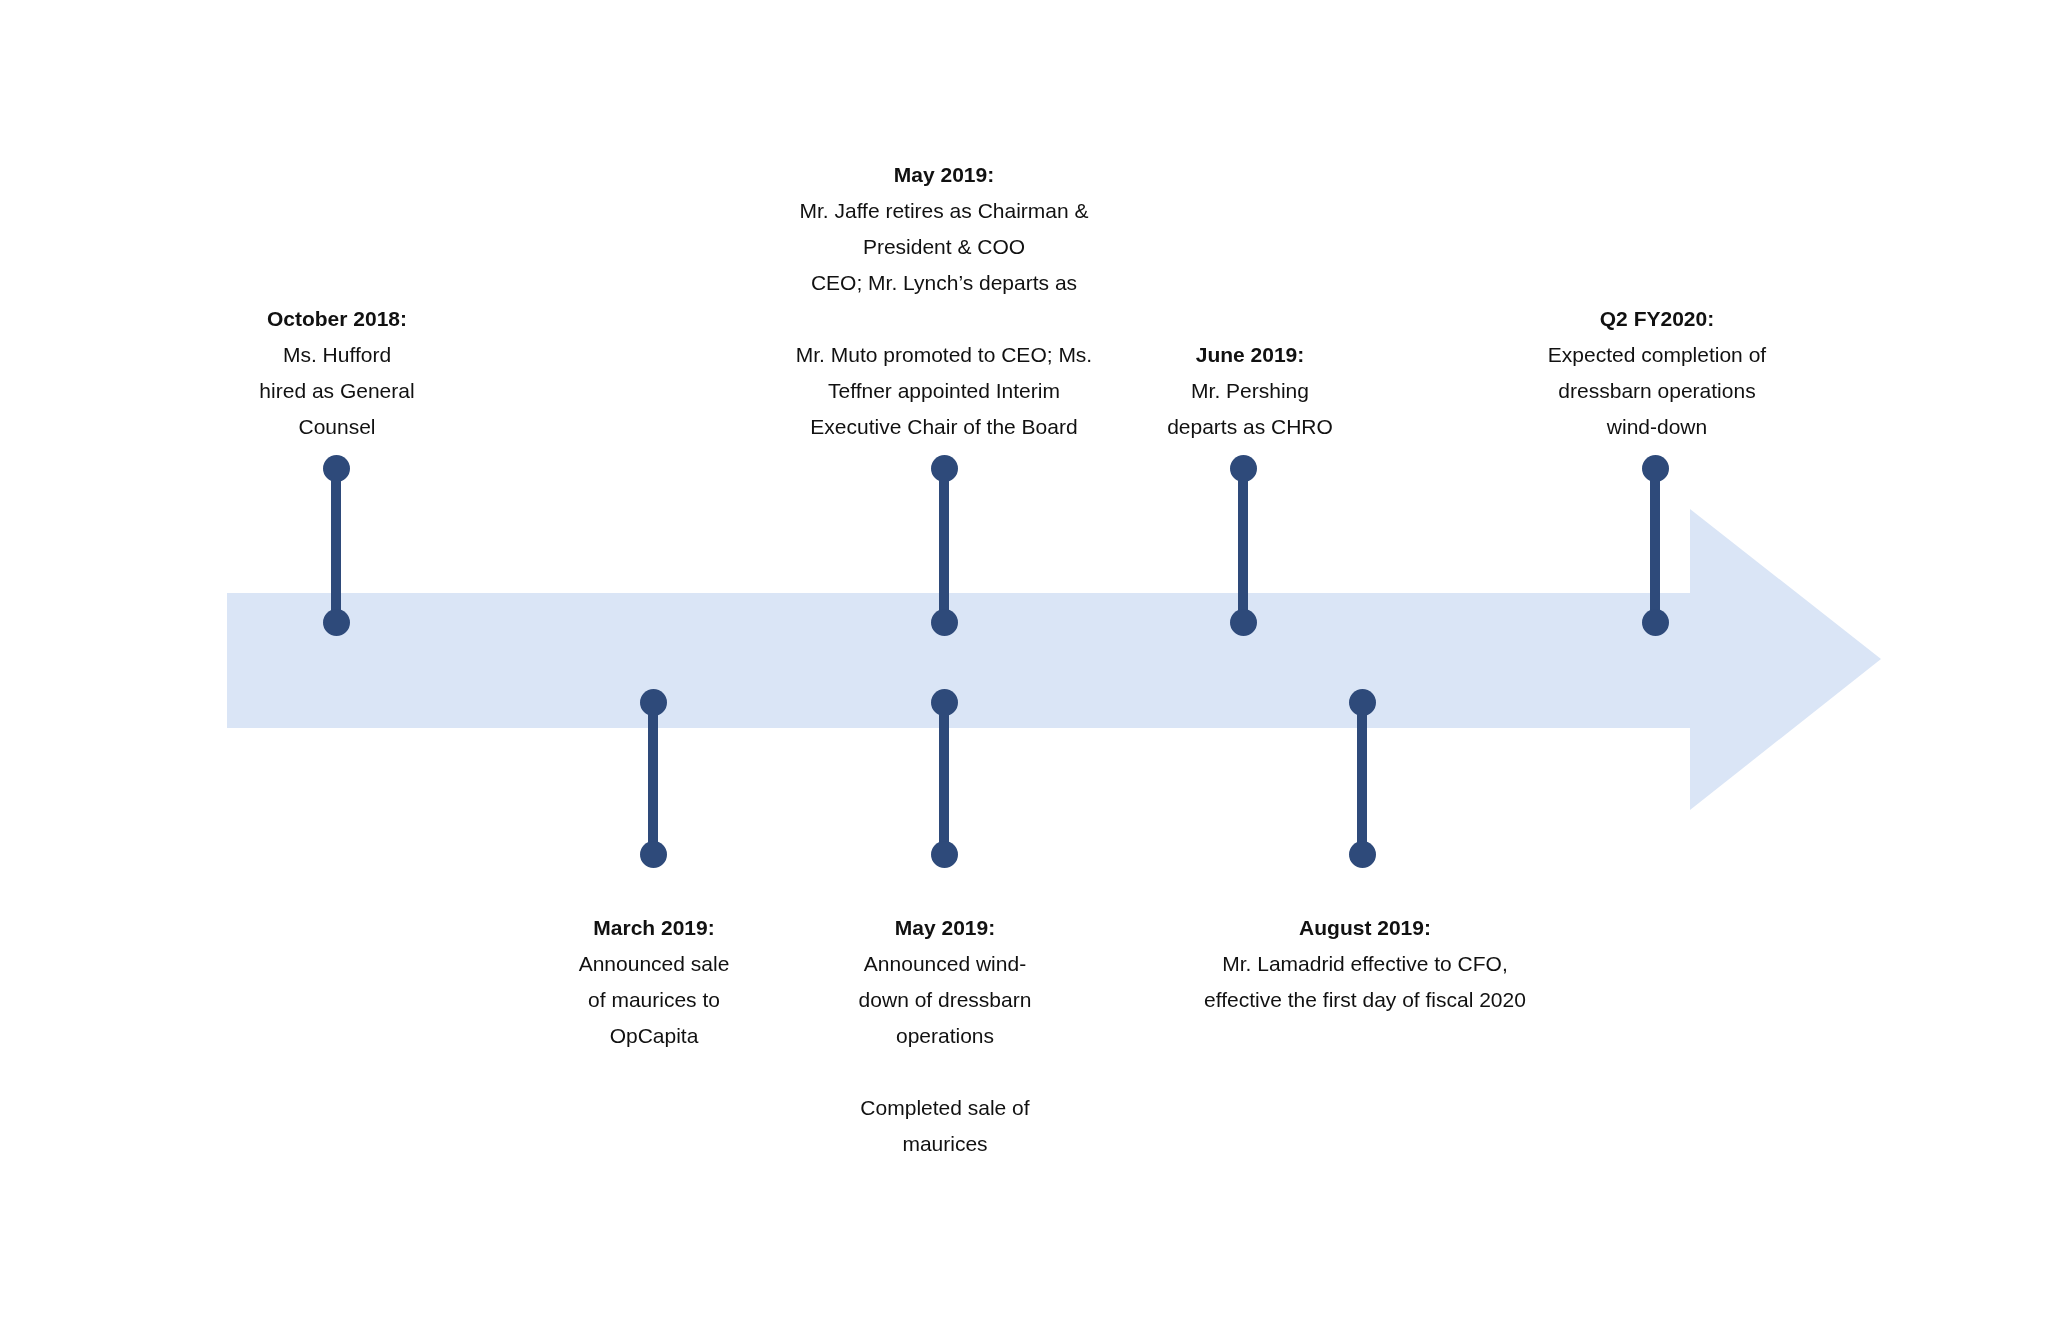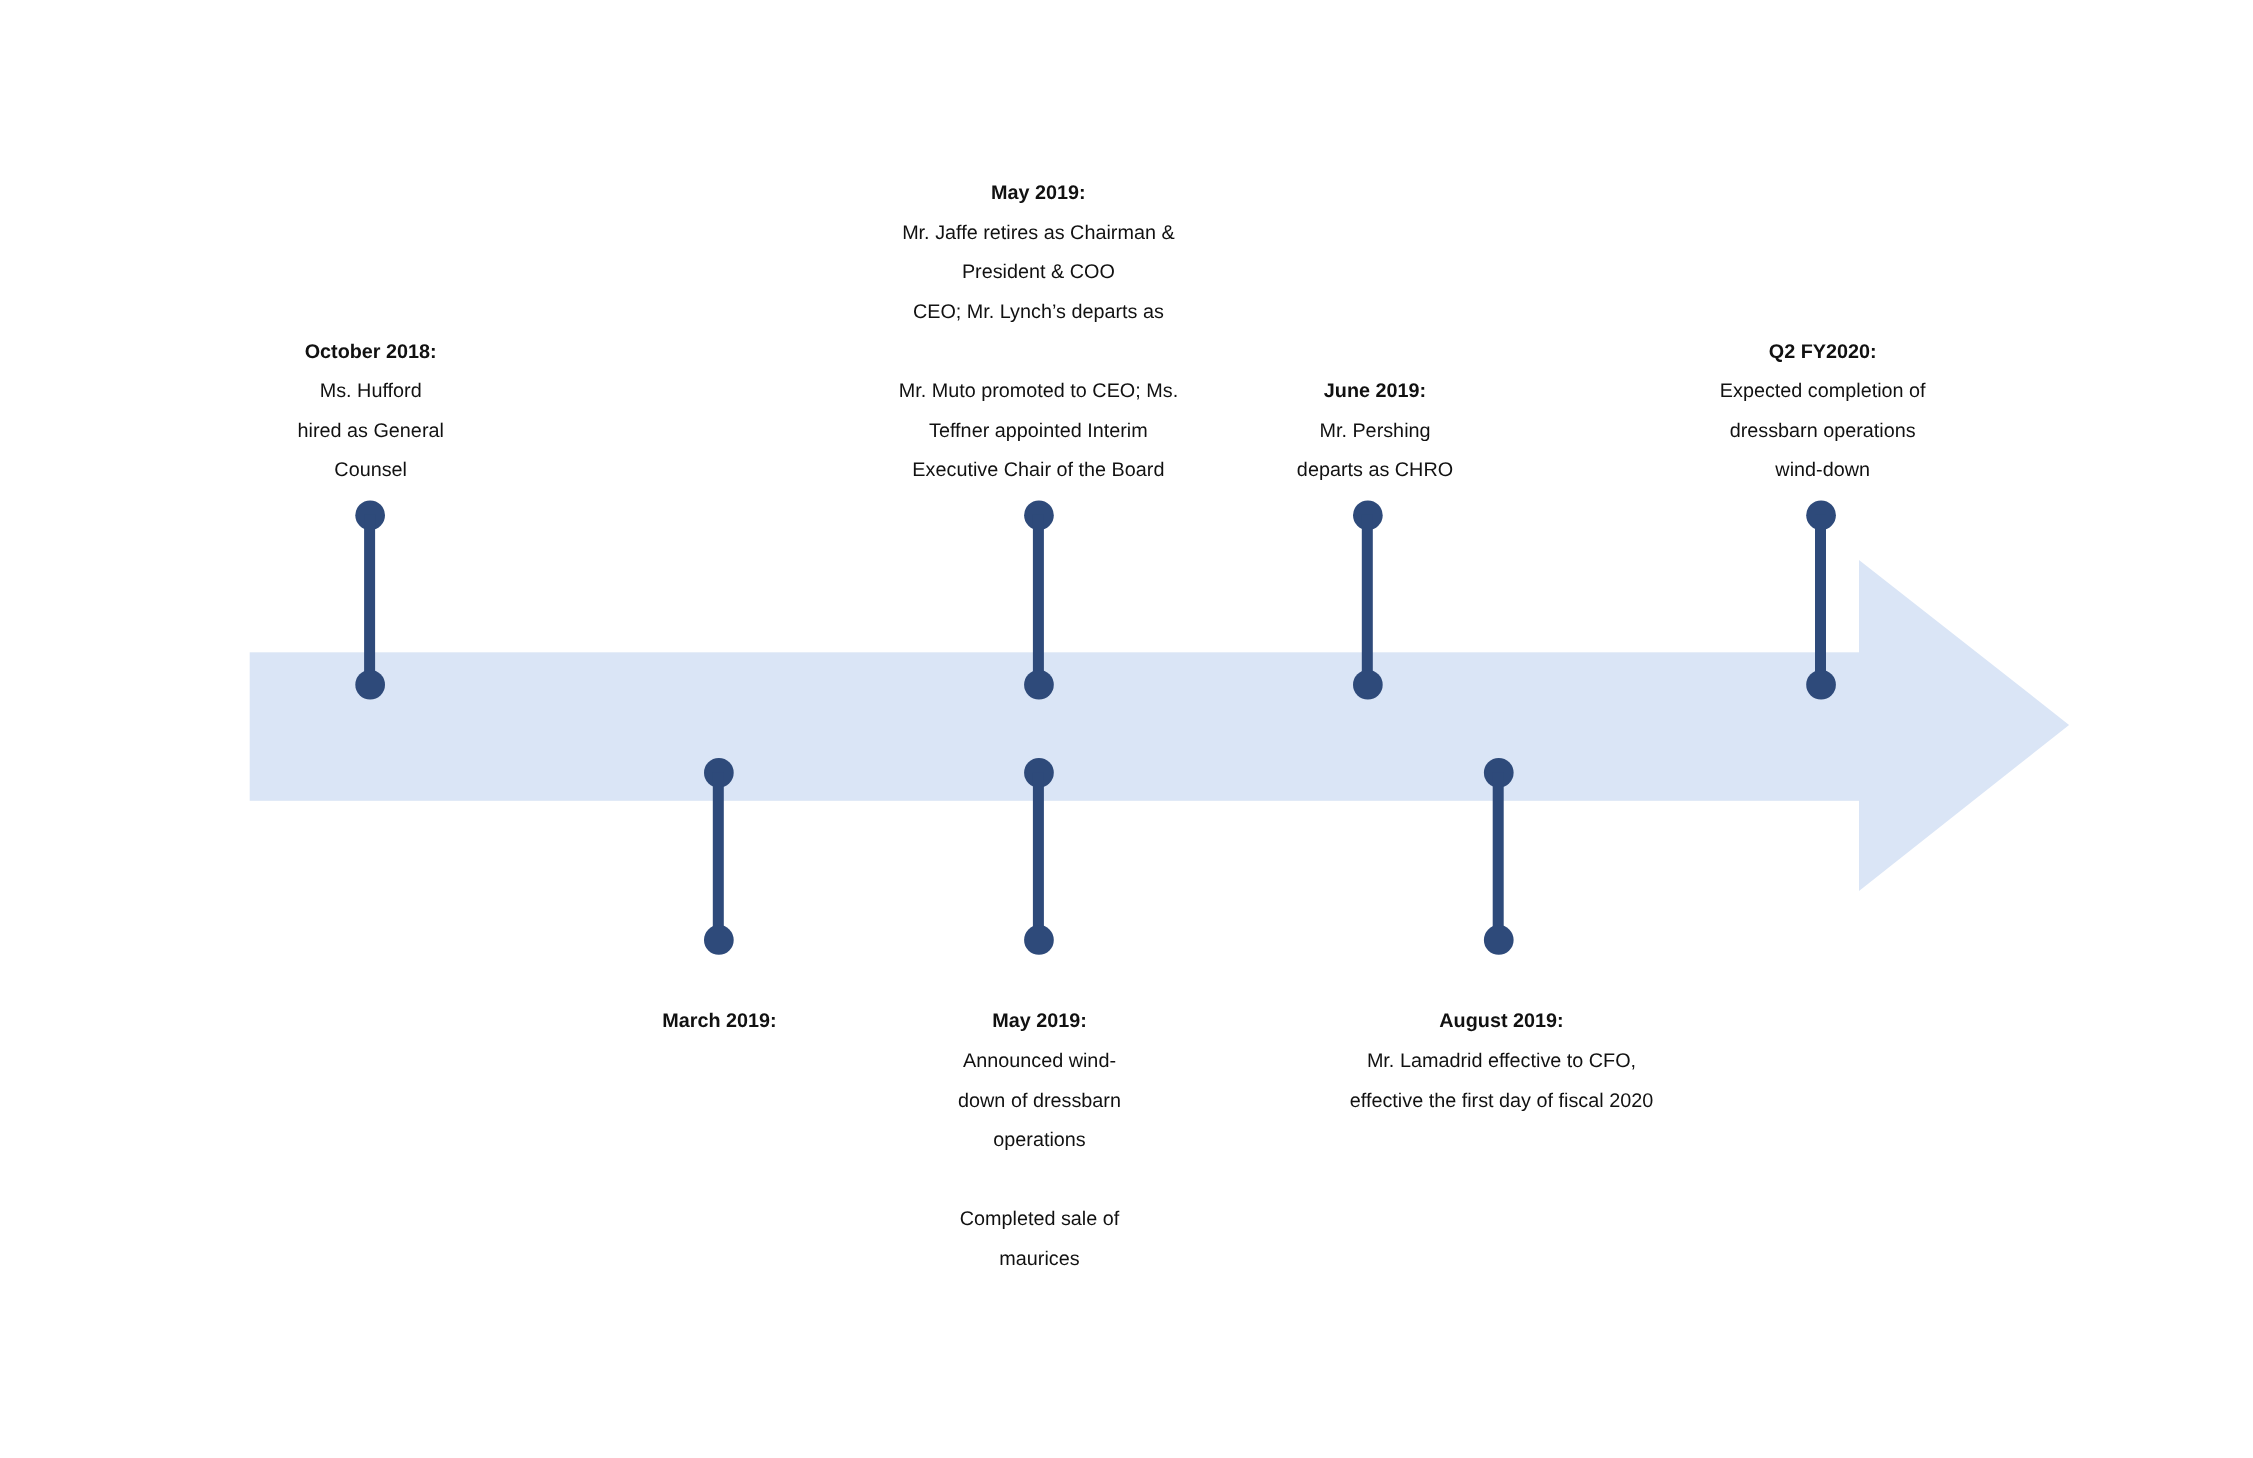--- a/index.html
+++ b/index.html
@@ -46,21 +46,21 @@
     border-radius: 50%;
     background: var(--connector-color);
   }
   .connector .dot.top { top: 0; }
   .connector .dot.bottom { bottom: 0; }
   
   .event {
     position: absolute;
     transform: translateX(-50%);
     text-align: center;
-    font-size: 18px;
+    font-size: 21px;
     line-height: 36px;
     white-space: nowrap;
   }
   .event .date { font-weight: bold; }
   .event .para + .para { margin-top: 36px; }
 </style>
 </head>
 <body>
 
 <div class="canvas">
@@ -140,20 +140,25 @@
     <div class="date">Q2 FY2020:</div>
     <div class="para">
       <div>Expected completion of</div>
       <div>dressbarn operations</div>
       <div>wind-down</div>
     </div>
   </div>
 
   <div class="event" style="left:654px; top:910px;">
     <div class="date">March 2019:</div>
+    <div class="para">
+      <div>Announced sale</div>
+      <div>of maurices to</div>
+      <div>OpCapita</div>
+    </div>
   </div>
 
   <div class="event" style="left:945px; top:910px;">
     <div class="date">May 2019:</div>
     <div class="para">
       <div>Announced wind-</div>
       <div>down of dressbarn</div>
       <div>operations</div>
     </div>
     <div class="para">

